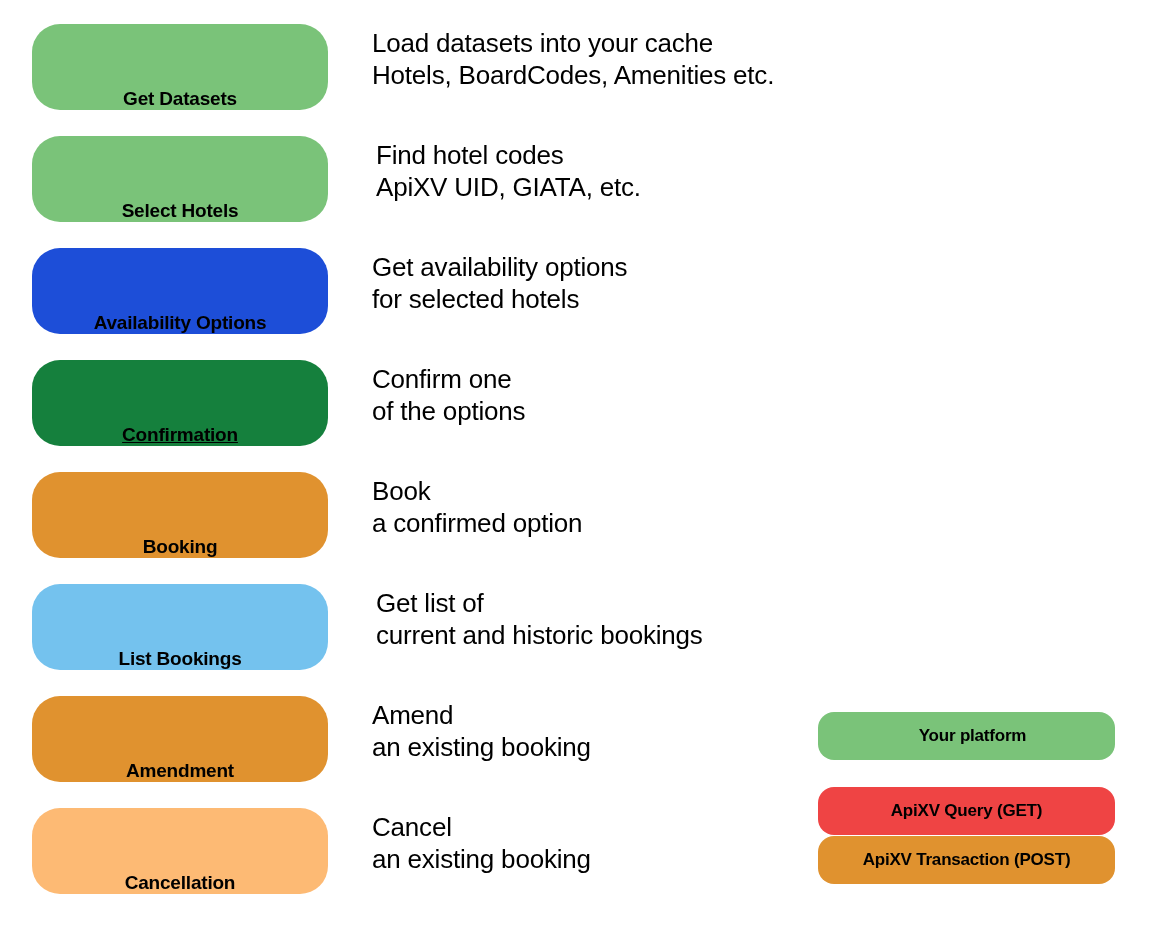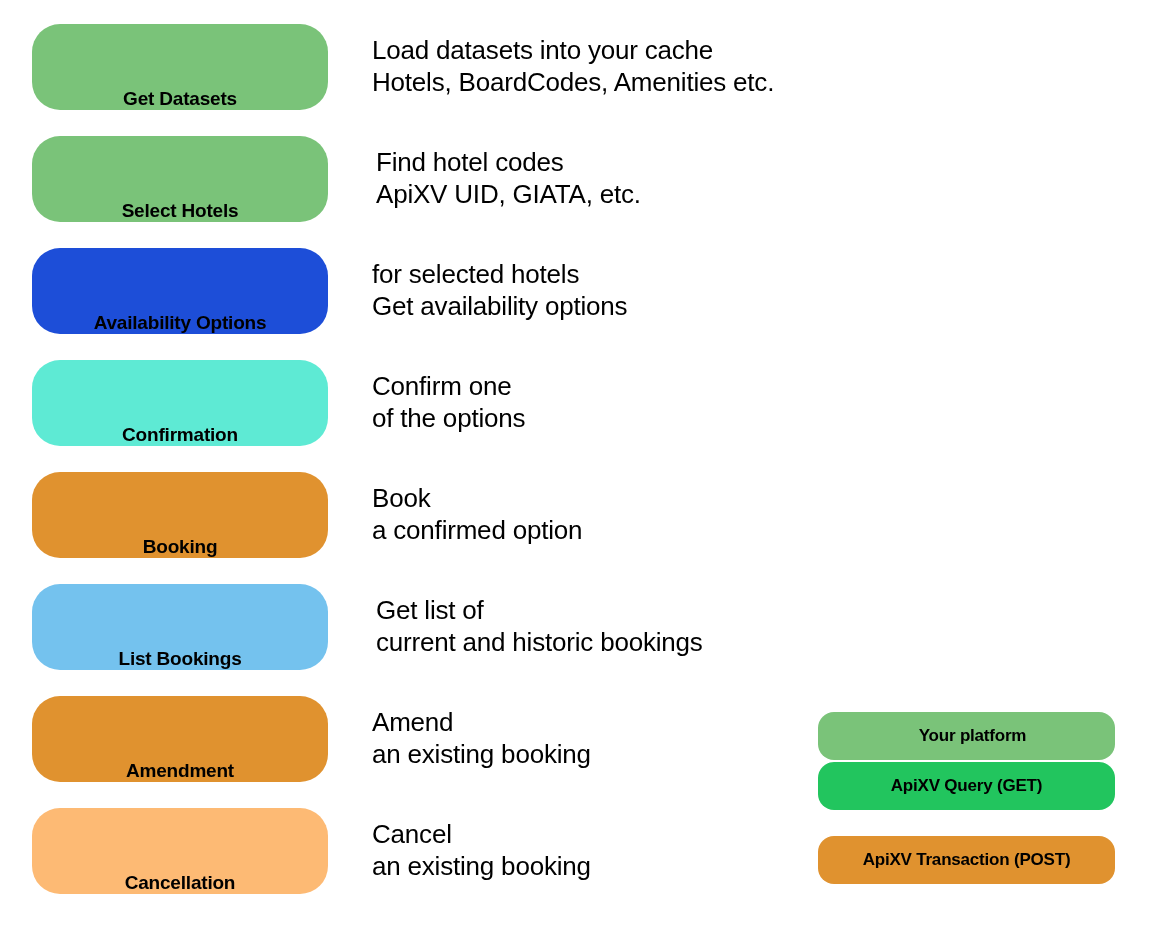--- a/index.html
+++ b/index.html
@@ -46,21 +46,21 @@
     font-size: 19px;
     font-weight: bold;
     letter-spacing: -0.2px;
     color: #000000;
     text-align: center;
     line-height: 1.1;
   }
   .step-desc {
     position: absolute;
     left: 372px;
-    top: 10px;
+    top: 3px;
     width: 700px;
     font-size: 26px;
     line-height: 32px;
     font-weight: normal;
     letter-spacing: -0.2px;
     color: #000000;
   }
   .step-desc.indented {
     left: 376px;
   }
@@ -115,26 +115,26 @@
       <div class="step-desc indented">
         <span class="desc-line">Find hotel codes</span>
         <span class="desc-line">ApiXV UID, GIATA, etc.</span>
       </div>
     </div>
     <div class="flow-row" style="top: 248px;">
       <div class="step-pill" style="background: #1d4ed8;">
         <span class="step-pill-label">Availability Options</span>
       </div>
       <div class="step-desc">
+        <span class="desc-line">Get availability options</span>
         <span class="desc-line">for selected hotels</span>
-        <span class="desc-line">Get availability options</span>
       </div>
     </div>
     <div class="flow-row" style="top: 360px;">
-      <div class="step-pill" style="background: #5eead4;">
+      <div class="step-pill" style="background: #15803d; text-decoration: underline;">
         <span class="step-pill-label">Confirmation</span>
       </div>
       <div class="step-desc">
         <span class="desc-line">Confirm one</span>
         <span class="desc-line">of the options</span>
       </div>
     </div>
     <div class="flow-row" style="top: 472px;">
       <div class="step-pill" style="background: rgb(224, 146, 47);">
         <span class="step-pill-label">Booking</span>
@@ -169,19 +169,19 @@
       <div class="step-desc">
         <span class="desc-line">Cancel</span>
         <span class="desc-line">an existing booking</span>
       </div>
     </div>
   </div>
 <div id="legend">
     <div class="legend-pill" style="top: 0px; background: rgb(122, 195, 121); padding-left: 12px;">
       <span class="legend-pill-label">Your platform</span>
     </div>
-    <div class="legend-pill" style="top: 50px; background: #22c55e;">
+    <div class="legend-pill" style="top: 75px; background: #ef4444;">
       <span class="legend-pill-label">ApiXV Query (GET)</span>
     </div>
     <div class="legend-pill" style="top: 124px; background: rgb(224, 146, 47);">
       <span class="legend-pill-label">ApiXV Transaction (POST)</span>
     </div>
   </div>
 
 </body></html>

